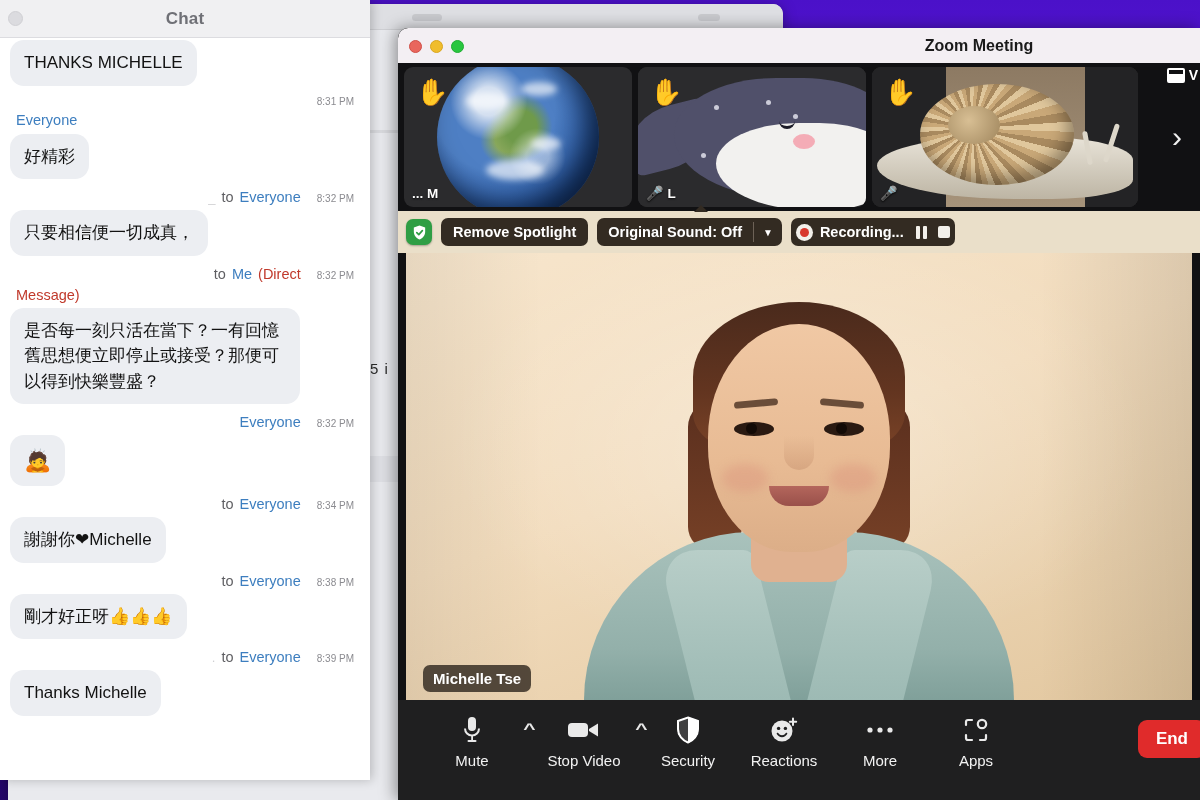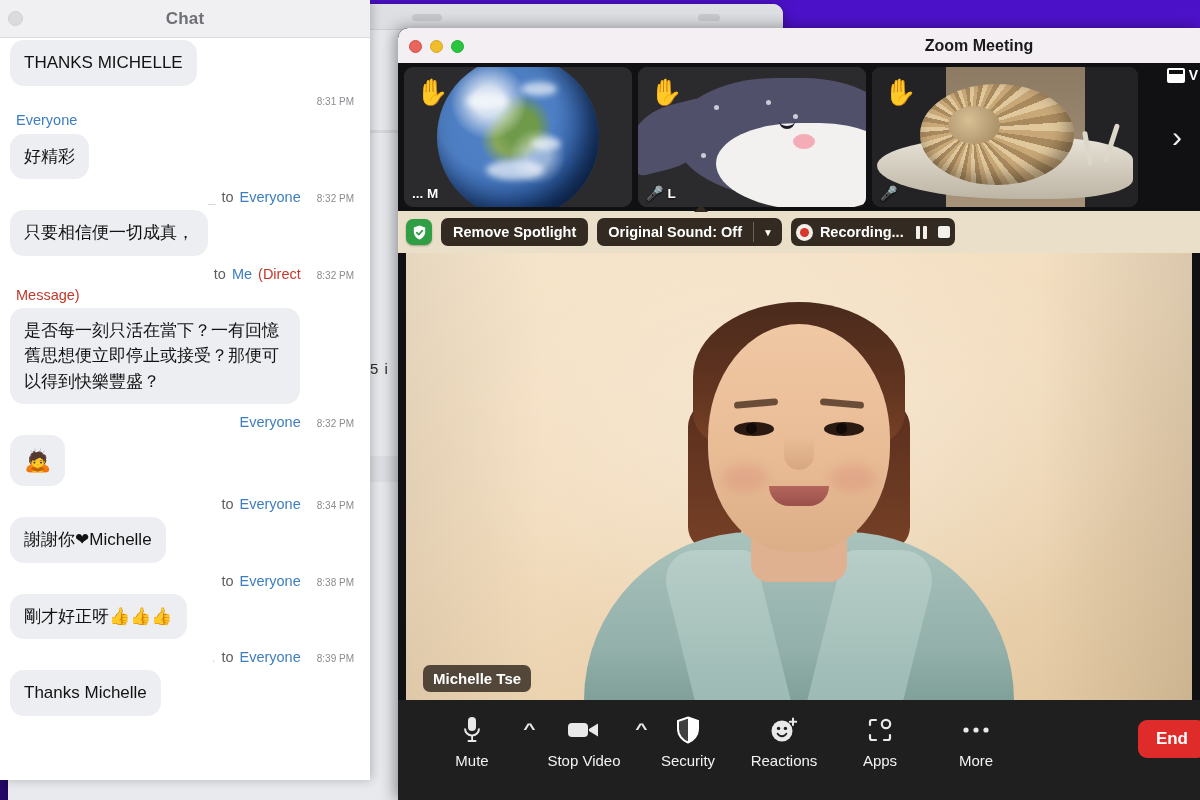--- a/index.html
+++ b/index.html
@@ -678,41 +678,41 @@
             <circle cx="16.4" cy="12.4" r="1.7" fill="#1f1f20"></circle>
             <path d="M8.6 17.6 a5 5 0 0 0 8.8 0" stroke="#1f1f20" stroke-width="1.8" fill="none" stroke-linecap="round"></path>
             <path d="M24 2.5 V9 M20.8 5.8 H27.2" stroke="#e9e9e9" stroke-width="2" stroke-linecap="round"></path>
           </svg>
         </span>
         <span class="lbl">Reactions</span>
       </div>
 
       <div class="tool">
         <span class="ico">
+          <svg class="ic" width="30" height="10" viewBox="0 0 30 10">
+            <circle cx="5" cy="5" r="2.6" fill="#e9e9e9"></circle>
+            <circle cx="15" cy="5" r="2.6" fill="#e9e9e9"></circle>
+            <circle cx="25" cy="5" r="2.6" fill="#e9e9e9"></circle>
+          </svg>
+        </span>
+        <span class="lbl">More</span>
+      </div>
+
+      <div class="tool">
+        <span class="ico">
           <svg class="ic" width="26" height="26" viewBox="0 0 26 26">
             <path d="M3 8 V5 a2 2 0 0 1 2-2 H9" stroke="#e9e9e9" stroke-width="2.2" fill="none" stroke-linecap="round"></path>
             <path d="M3 18 V21 a2 2 0 0 0 2 2 H9" stroke="#e9e9e9" stroke-width="2.2" fill="none" stroke-linecap="round"></path>
             <path d="M23 18 V21 a2 2 0 0 1 -2 2 H17" stroke="#e9e9e9" stroke-width="2.2" fill="none" stroke-linecap="round"></path>
             <circle cx="19" cy="7" r="4.2" stroke="#e9e9e9" stroke-width="2.2" fill="none"></circle>
           </svg>
         </span>
         <span class="lbl">Apps</span>
       </div>
 
-      <div class="tool">
-        <span class="ico">
-          <svg class="ic" width="30" height="10" viewBox="0 0 30 10">
-            <circle cx="5" cy="5" r="2.6" fill="#e9e9e9"></circle>
-            <circle cx="15" cy="5" r="2.6" fill="#e9e9e9"></circle>
-            <circle cx="25" cy="5" r="2.6" fill="#e9e9e9"></circle>
-          </svg>
-        </span>
-        <span class="lbl">More</span>
-      </div>
-
       <div class="spacer"></div>
 
       <div class="end-btn">End</div>
     </div>
 
   </div>
 
 </div>
 
 </body></html>

